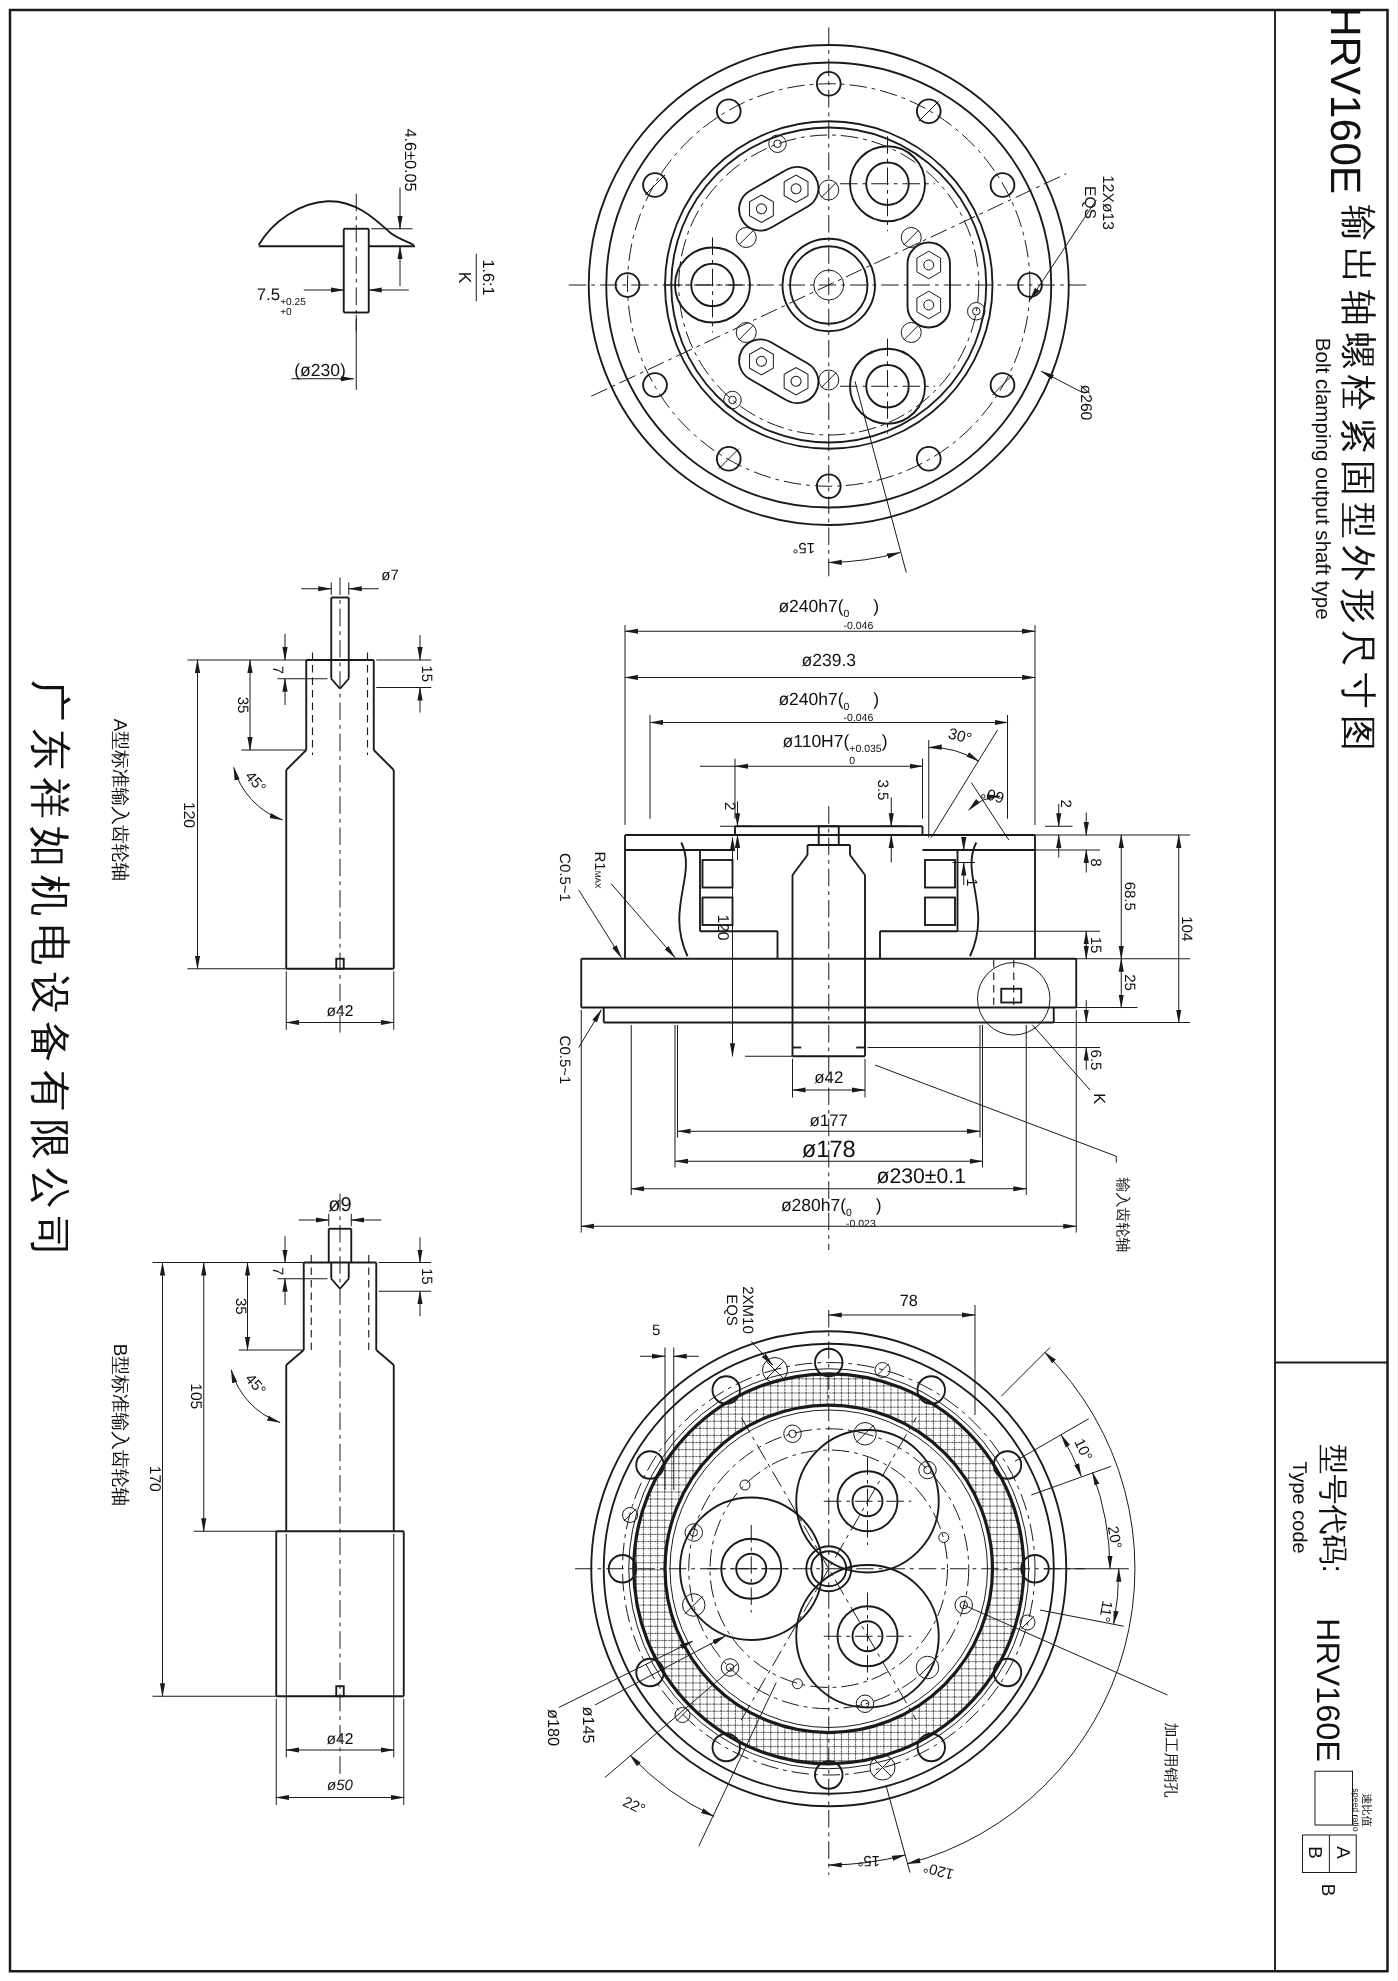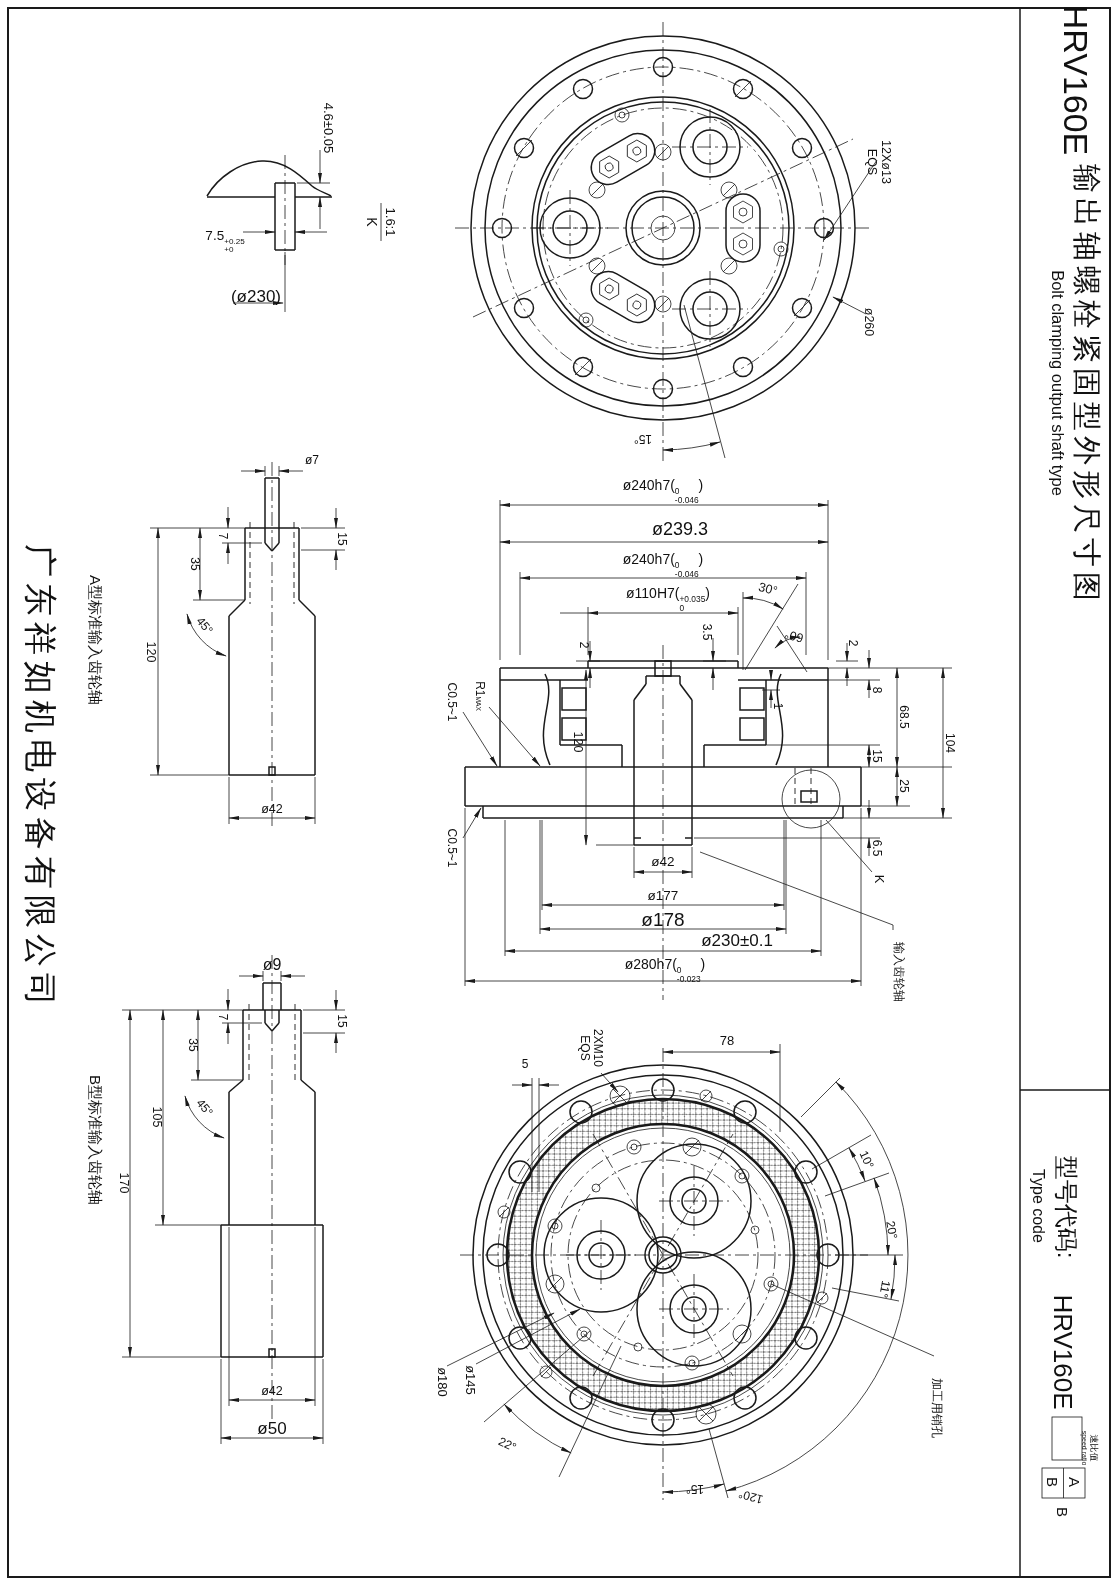--- a/index.html
+++ b/index.html
@@ -491,29 +491,29 @@
 
     <line x1="447" y1="1366" x2="554" y2="1313" class="dim" marker-end="url(#ar)"></line>
     <line x1="476" y1="1364" x2="580" y2="1309" class="dim" marker-end="url(#ar)"></line>
     <line x1="771" y1="1284" x2="934" y2="1356" class="thin"></line>
   </g>
 </svg>
 
 <div id="ann">
       <div class="lbl" style="left: 328px; top: 128px; font-size: 13px; transform: translate(-50%, -50%) rotate(90deg);">4.6±0.05</div>
       <div class="lbl" style="left: 225px; top: 241px; font-size: 13.5px; transform: translate(-50%, -50%) rotate(0deg);"><span>7.5</span><span class="tolstack"><span>+0.25</span><span>+0</span></span><span></span></div>
-      <div class="lbl" style="left: 256px; top: 297px; font-size: 17px; transform: translate(-50%, -50%) rotate(0deg);">(ø230)</div>
+      <div class="lbl" style="left: 256px; top: 297px; font-size: 14px; transform: translate(-50%, -50%) rotate(0deg);">(ø230)</div>
       <div class="lbl" style="left: 371px; top: 222px; font-size: 14px; transform: translate(-50%, -50%) rotate(90deg);">K</div>
       <div class="lbl" style="left: 390px; top: 222px; font-size: 13px; transform: translate(-50%, -50%) rotate(90deg);">1.6:1</div>
       <div class="lbl" style="left: 879px; top: 162px; font-size: 12.5px; transform: translate(-50%, -50%) rotate(90deg);">12Xø13
 EQS</div>
       <div class="lbl" style="left: 869px; top: 322px; font-size: 12.5px; transform: translate(-50%, -50%) rotate(90deg);">ø260</div>
       <div class="lbl" style="left: 643px; top: 438px; font-size: 12px; transform: translate(-50%, -50%) rotate(180deg);">15°</div>
       <div class="lbl" style="left: 663px; top: 491px; font-size: 14px; transform: translate(-50%, -50%) rotate(0deg);"><span>ø240h7(</span><span class="tolstack"><span>0</span><span>-0.046</span></span><span>)</span></div>
-      <div class="lbl" style="left: 680px; top: 529px; font-size: 18px; transform: translate(-50%, -50%) rotate(0deg);">ø239.3</div>
+      <div class="lbl" style="left: 663px; top: 529px; font-size: 14px; transform: translate(-50%, -50%) rotate(0deg);">ø239.3</div>
       <div class="lbl" style="left: 663px; top: 565px; font-size: 14px; transform: translate(-50%, -50%) rotate(0deg);"><span>ø240h7(</span><span class="tolstack"><span>0</span><span>-0.046</span></span><span>)</span></div>
       <div class="lbl" style="left: 668px; top: 599px; font-size: 14px; transform: translate(-50%, -50%) rotate(0deg);"><span>ø110H7(</span><span class="tolstack"><span>+0.035</span><span>0</span></span><span>)</span></div>
       <div class="lbl" style="left: 768px; top: 589px; font-size: 12.5px; transform: translate(-50%, -50%) rotate(15deg);">30°</div>
       <div class="lbl" style="left: 794px; top: 636px; font-size: 12.5px; transform: translate(-50%, -50%) rotate(195deg);">60°</div>
       <div class="lbl" style="left: 583px; top: 645px; font-size: 12px; transform: translate(-50%, -50%) rotate(90deg);">2</div>
       <div class="lbl" style="left: 706px; top: 632px; font-size: 12px; transform: translate(-50%, -50%) rotate(90deg);">3.5</div>
       <div class="lbl" style="left: 852px; top: 643px; font-size: 12px; transform: translate(-50%, -50%) rotate(90deg);">2</div>
       <div class="lbl" style="left: 777px; top: 706px; font-size: 12px; transform: translate(-50%, -50%) rotate(90deg);">1</div>
       <div class="lbl" style="left: 876px; top: 690px; font-size: 12px; transform: translate(-50%, -50%) rotate(90deg);">8</div>
       <div class="lbl" style="left: 903px; top: 717px; font-size: 12px; transform: translate(-50%, -50%) rotate(90deg);">68.5</div>
@@ -541,21 +541,21 @@
       <div class="lbl" style="left: 272px; top: 809px; font-size: 12.5px; transform: translate(-50%, -50%) rotate(0deg);">ø42</div>
       <div class="lbl" style="left: 95px; top: 640px; font-size: 15px; transform: translate(-50%, -50%) rotate(90deg);">A型标准输入齿轮轴</div>
       <div class="lbl" style="left: 272px; top: 965px; font-size: 16px; transform: translate(-50%, -50%) rotate(0deg);">ø9</div>
       <div class="lbl" style="left: 222px; top: 1017px; font-size: 12px; transform: translate(-50%, -50%) rotate(90deg);">7</div>
       <div class="lbl" style="left: 341px; top: 1021px; font-size: 12px; transform: translate(-50%, -50%) rotate(90deg);">15</div>
       <div class="lbl" style="left: 192px; top: 1045px; font-size: 12px; transform: translate(-50%, -50%) rotate(90deg);">35</div>
       <div class="lbl" style="left: 204px; top: 1108px; font-size: 12px; transform: translate(-50%, -50%) rotate(50deg);">45°</div>
       <div class="lbl" style="left: 157px; top: 1117px; font-size: 12.5px; transform: translate(-50%, -50%) rotate(90deg);">105</div>
       <div class="lbl" style="left: 124px; top: 1183px; font-size: 12.5px; transform: translate(-50%, -50%) rotate(90deg);">170</div>
       <div class="lbl" style="left: 272px; top: 1391px; font-size: 12.5px; transform: translate(-50%, -50%) rotate(0deg);">ø42</div>
-      <div class="lbl" style="left: 272px; top: 1429px; font-size: 17px; transform: translate(-50%, -50%) rotate(0deg);">ø50</div>
+      <div class="lbl" style="left: 272px; top: 1429px; font-size: 12px; transform: translate(-50%, -50%) rotate(0deg); font-style: italic;">ø50</div>
       <div class="lbl" style="left: 95px; top: 1140px; font-size: 15px; transform: translate(-50%, -50%) rotate(90deg);">B型标准输入齿轮轴</div>
       <div class="lbl" style="left: 525px; top: 1065px; font-size: 12px; transform: translate(-50%, -50%) rotate(0deg);">5</div>
       <div class="lbl" style="left: 591px; top: 1048px; font-size: 12px; transform: translate(-50%, -50%) rotate(90deg);">2XM10
 EQS</div>
       <div class="lbl" style="left: 727px; top: 1041px; font-size: 13px; transform: translate(-50%, -50%) rotate(0deg);">78</div>
       <div class="lbl" style="left: 866px; top: 1160px; font-size: 12px; transform: translate(-50%, -50%) rotate(65deg);">10°</div>
       <div class="lbl" style="left: 891px; top: 1230px; font-size: 12px; transform: translate(-50%, -50%) rotate(80deg);">20°</div>
       <div class="lbl" style="left: 884px; top: 1289px; font-size: 12px; transform: translate(-50%, -50%) rotate(100deg);">11°</div>
       <div class="lbl" style="left: 442px; top: 1382px; font-size: 13px; transform: translate(-50%, -50%) rotate(90deg);">ø180</div>
       <div class="lbl" style="left: 470px; top: 1380px; font-size: 13px; transform: translate(-50%, -50%) rotate(90deg);">ø145</div>

